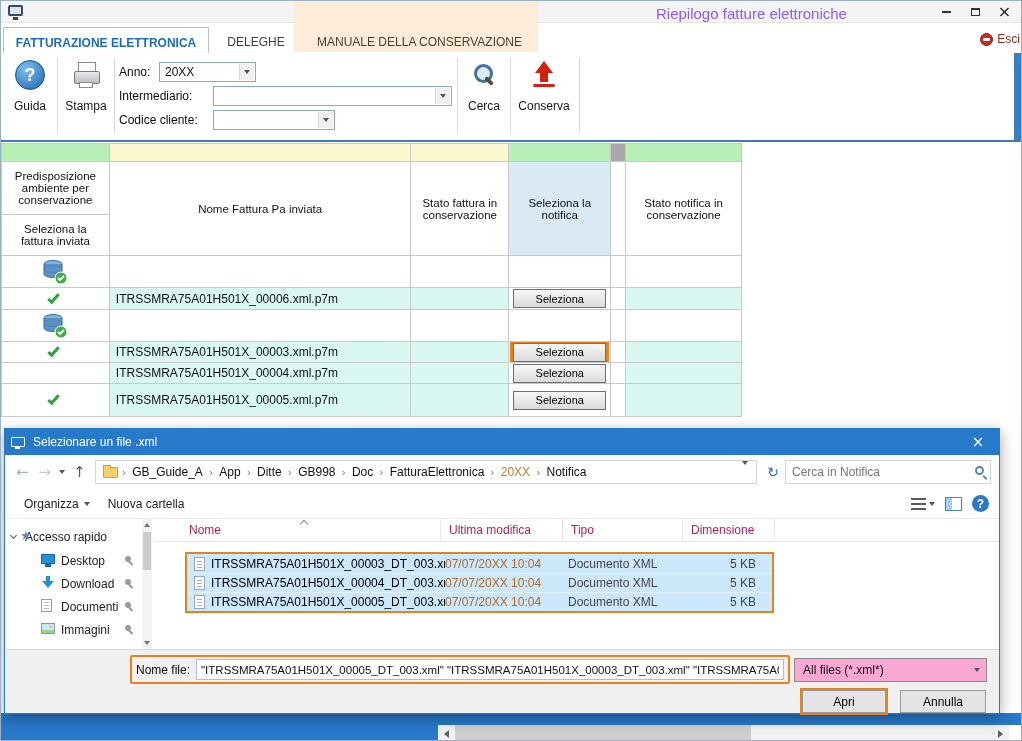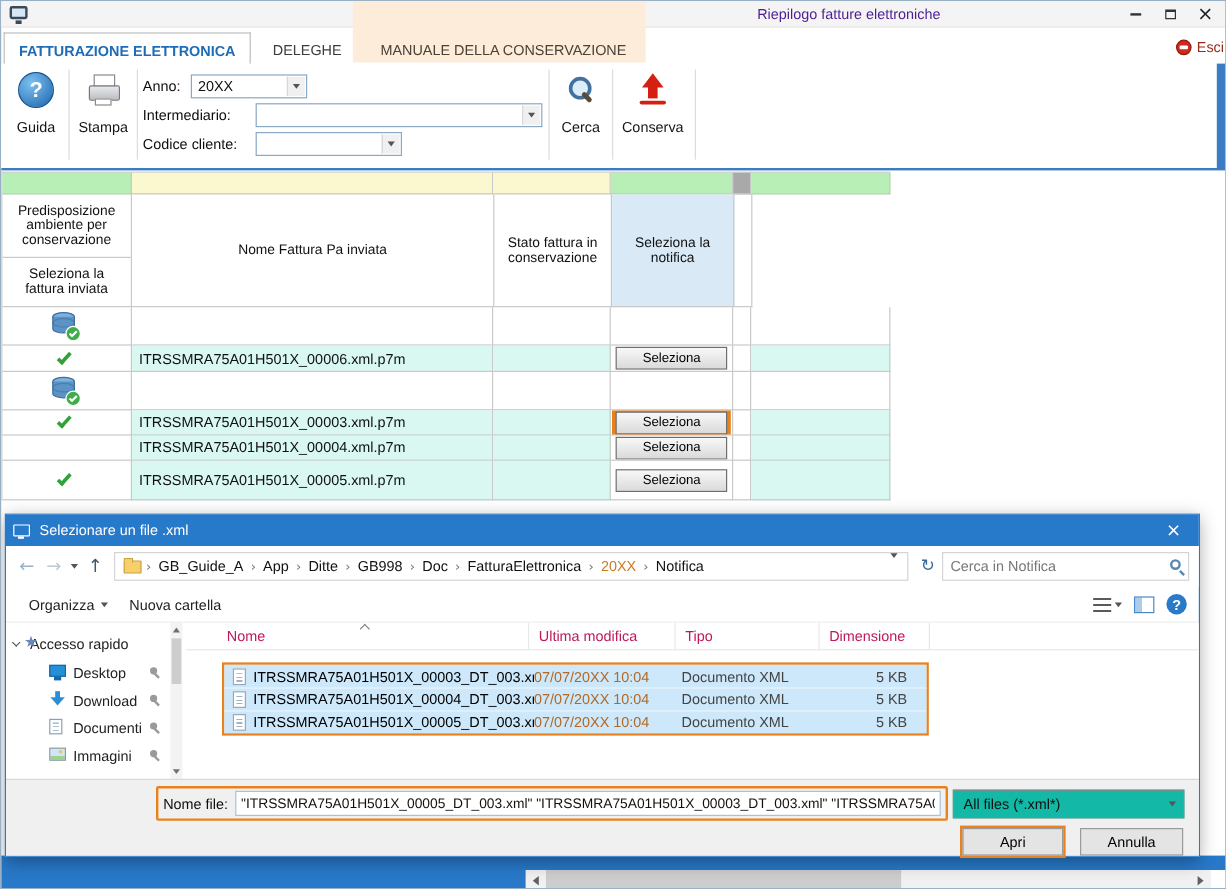--- a/index.html
+++ b/index.html
@@ -3,21 +3,21 @@
 <meta charset="utf-8">
 <style>
   *{margin:0;padding:0;box-sizing:border-box}
   body{width:1022px;height:741px;font-family:"Liberation Sans","DejaVu Sans",sans-serif;font-size:12px;color:#111;background:#fff}
   .app{position:relative;width:1022px;height:741px;background:#fff;overflow:hidden;border:1px solid #9ab0c4}
 
   
   .tb{position:absolute;left:0;top:0;right:0;height:22px;background:#f4f4f4;border-bottom:1px solid #e6e6e6}
   .app-ico{position:absolute;left:7px;top:4px;width:15px;height:11px;border:2px solid #39495a;border-radius:2px;background:#d7e6f2}
   .app-ico::after{content:"";position:absolute;left:3px;top:10px;width:5px;height:3px;background:#39495a}
-  .tb-title{position:absolute;left:630px;top:4px;font-size:12px;color:#4c1d95;white-space:nowrap}
+  .tb-title{position:absolute;left:655px;top:4px;font-size:15px;color:#8b5cf6;white-space:nowrap}
   .win-ctl{position:absolute;right:2px;top:0;display:flex;height:21px}
   .wbtn{width:29px;height:21px;display:flex;align-items:center;justify-content:center;color:#222;cursor:default}
   .g-min{width:9px;height:2px;background:#333}
   .g-max{width:9px;height:8px;border:1px solid #333;border-top-width:2px}
   .g-close{font-size:16px;line-height:1;font-family:"DejaVu Sans",sans-serif}
   .peach{position:absolute;left:293px;top:0;width:244px;height:51px;background:#fcecd9}
 
   
   .tabs{position:absolute;left:0;top:26px;right:0;height:30px;border-bottom:1px solid #d8d8d8}
   .tab{position:absolute;top:0;height:30px;display:flex;align-items:center;justify-content:center;white-space:nowrap;cursor:default}
@@ -140,21 +140,21 @@
   .ico-xml{width:11px;height:14px;background:#fff;border:1px solid #98a8b8;position:relative}
   .ico-xml::after{content:"";position:absolute;left:2px;top:3px;width:5px;height:8px;background:repeating-linear-gradient(#9db4c8 0 1px,transparent 1px 3px)}
   .fc-name{width:234px;color:#000;white-space:nowrap;overflow:hidden}
   .fc-mod{width:123px;color:#b06a25;white-space:nowrap}
   .fc-tipo{width:128px;color:#444;white-space:nowrap}
   .fc-dim{width:66px;text-align:right;padding-right:6px;color:#444;white-space:nowrap}
   .dfoot{height:64px;background:#f0f0f0;border-top:1px solid #d9d9d9;position:relative}
   .namebox{position:absolute;left:125px;top:5px;width:660px;height:29px;border:2px solid #e8821e;border-radius:2px;display:flex;align-items:center;padding:0 4px;gap:6px}
   .nf-label{white-space:nowrap;color:#0c0c0c}
   .nf-input{flex:1;min-width:0;height:21px;border:1px solid #a8c0d8;background:#fff;font-size:11.5px;font-family:inherit;padding:0 4px;color:#111;outline:none}
-  .ftype{position:absolute;right:12px;top:8px;width:193px;height:24px;border:1px solid #8a8a8a;background:#14b8a6;display:flex;align-items:center;padding:0 22px 0 8px;cursor:default}
+  .ftype{position:absolute;right:12px;top:8px;width:193px;height:24px;border:1px solid #8a8a8a;background:#f9a8d4;display:flex;align-items:center;padding:0 22px 0 8px;cursor:default}
   .ftype .arr{position:absolute;right:6px}
   .dbtn{position:absolute;top:40px;height:23px;background:#e4e4e4;border:1px solid #9a9a9a;font-size:12px;font-family:Liberation Sans, sans-serif;cursor:default}
   .apri{left:797px;width:84px;box-shadow:0 0 0 2px #e8821e}
   .annulla{left:895px;width:86px}
 
   
   .bstrip{position:absolute;left:0;top:712px;width:1022px;height:29px;background:#2879ca;z-index:5}
   .hscroll{position:absolute;left:437px;bottom:0;height:17px;width:585px;display:flex;background:#f1f1f1}
   .hs-btn{width:17px;display:flex;align-items:center;justify-content:center}
   .tri-l{width:0;height:0;border-top:4px solid transparent;border-bottom:4px solid transparent;border-right:5px solid #606060}
@@ -265,20 +265,21 @@
     </div>
     <div class="trow hdr">
       <div class="tcell c1 split">
         <div class="h-top">Predisposizione ambiente per conservazione</div>
         <div class="h-bot">Seleziona la fattura inviata</div>
       </div>
       <div class="tcell c2 hc">Nome Fattura Pa inviata</div>
       <div class="tcell c3 hc">Stato fattura in conservazione</div>
       <div class="tcell c4 hc hblue">Seleziona la notifica</div>
       <div class="tcell c5"></div>
+      <div class="tcell c6 hc">Stato notifica in conservazione</div>
     </div>
 
     <div class="trow">
       <div class="tcell c1 h32">
         <svg width="26" height="26" viewBox="0 0 26 26">
           <ellipse cx="11" cy="5" rx="9" ry="3.5" fill="#7fb2dd" stroke="#3c6e9e"></ellipse>
           <path d="M2 5v10c0 1.9 4 3.5 9 3.5s9-1.6 9-3.5V5" fill="#5b93c4" stroke="#3c6e9e"></path>
           <ellipse cx="11" cy="10" rx="9" ry="3.5" fill="none" stroke="#3c6e9e" opacity=".5"></ellipse>
           <circle cx="19" cy="19" r="6" fill="#3fae49" stroke="#fff"></circle>
           <path d="M16 19l2 2 4-4" stroke="#fff" stroke-width="1.8" fill="none"></path>

